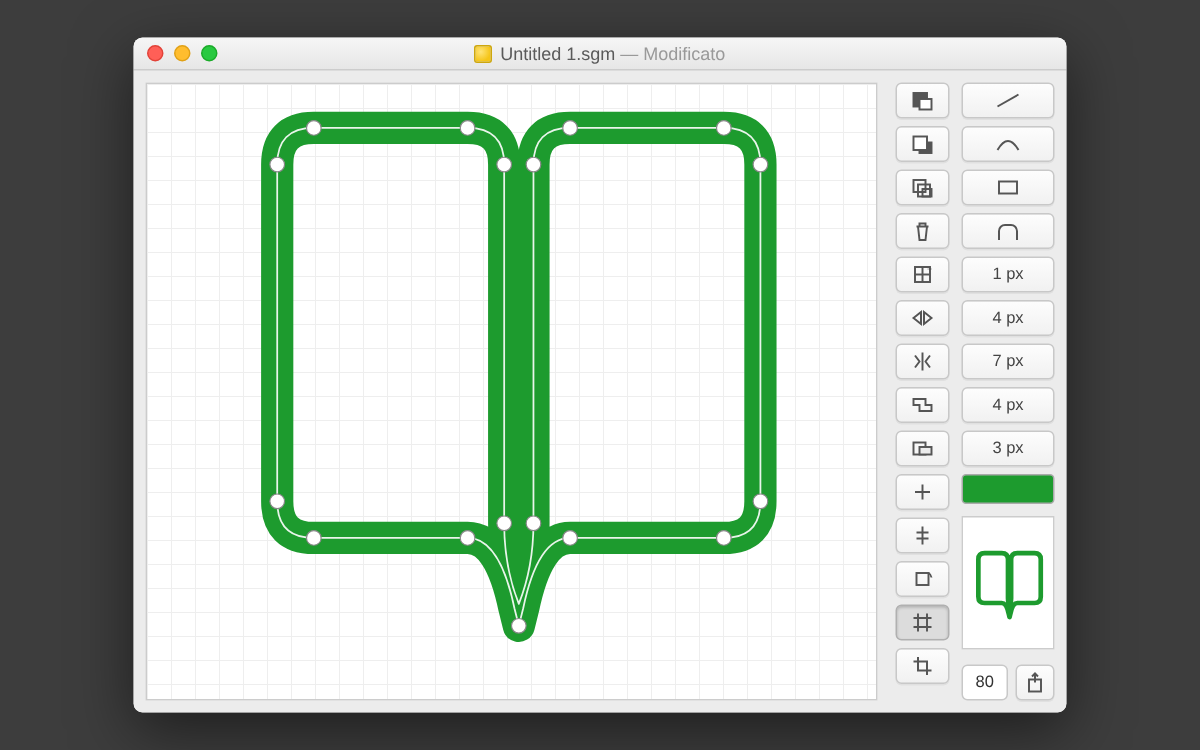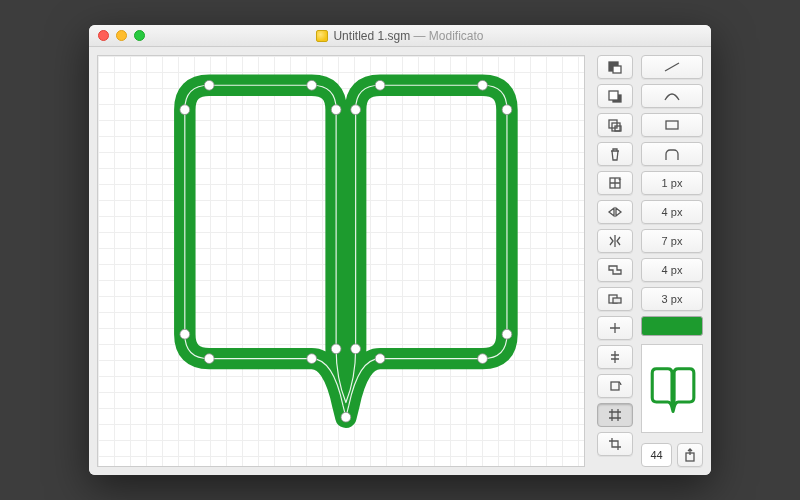--- a/index.html
+++ b/index.html
@@ -360,21 +360,21 @@
         <svg viewBox="0 0 100 100">
           <path d="M 12 20
                    Q 12 12 20 12 L 42 12 Q 50 12 50 20 L 50 70 Q 50 78 52 86
                    Q 54 78 54 70 L 54 20 Q 54 12 62 12 L 84 12 Q 92 12 92 20
                    L 92 68 Q 92 76 84 76 L 62 76 Q 56 76 53 90 L 52 94 L 51 90
                    Q 48 76 42 76 L 20 76 Q 12 76 12 68 Z" fill="none" stroke="#1d9b2e" stroke-width="6" stroke-linejoin="round"></path>
         </svg>
       </div>
 
       <div class="footer-row">
-        <div class="sizeval">44</div>
+        <div class="sizeval">80</div>
         <div class="btn" style="flex:0 0 26px">
           <svg width="12" height="14">
               <rect x="2" y="5" width="8" height="8"></rect>
               <path d="M6 1v6M4 3l2-2 2 2"></path>
             </svg>
         </div>
       </div>
     </div>
 
   </div>

